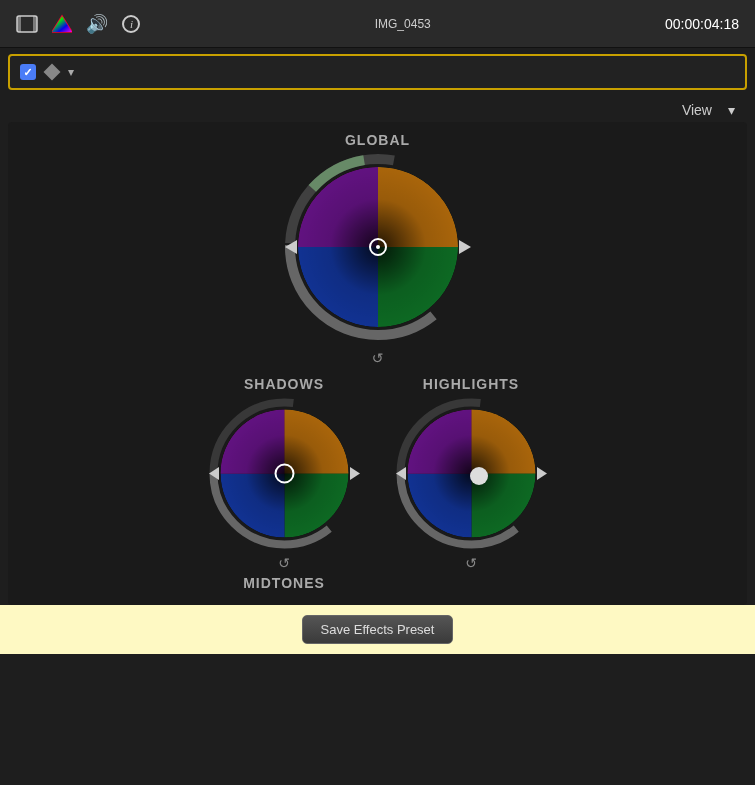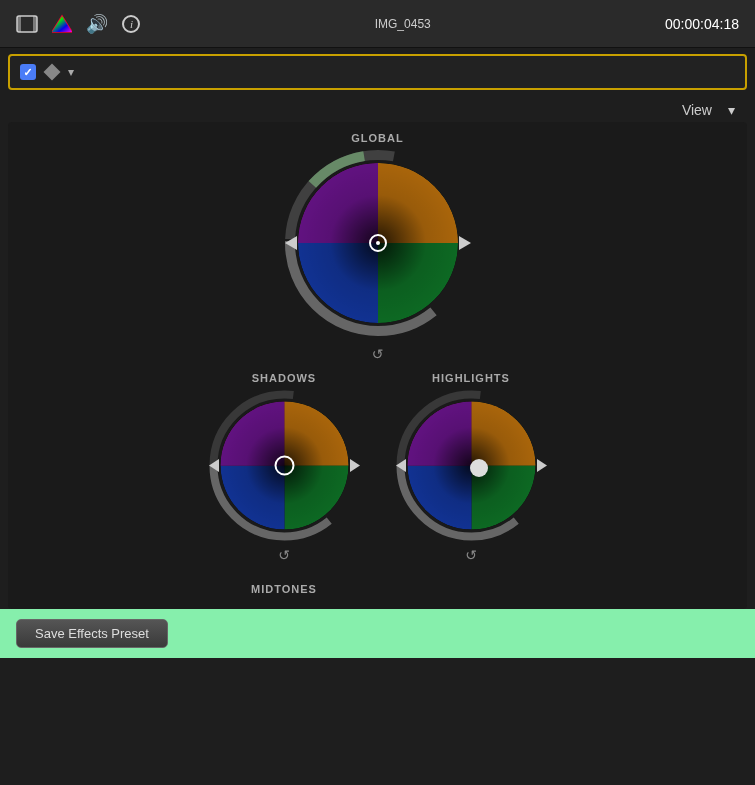--- a/index.html
+++ b/index.html
@@ -123,21 +123,21 @@
       margin: 0 8px;
       border-radius: 4px;
       padding: 10px 10px 10px;
       display: flex;
       flex-direction: column;
       align-items: center;
     }
 
     
     .wheel-label {
-      font-size: 11px;
+      font-size: 14px;
       font-weight: 600;
       color: #aaa;
       letter-spacing: 1px;
       margin-bottom: 4px;
     }
 
     
     .wheel-wrapper {
       display: flex;
       flex-direction: column;
@@ -171,24 +171,24 @@
 
     .bottom-wheel-section {
       display: flex;
       flex-direction: column;
       align-items: center;
     }
 
     
     .footer {
       display: flex;
-      justify-content: flex-start;
+      justify-content: center;
       align-items: center;
       padding: 10px 16px;
-      background: #86efac;
+      background: #fef9c3;
     }
 
     .save-btn {
       background: linear-gradient(to bottom, #555, #3a3a3a);
       color: #ddd;
       border: 1px solid #666;
       border-radius: 5px;
       padding: 6px 18px;
       font-size: 13px;
       cursor: pointer;
@@ -345,21 +345,21 @@
           <circle cx="77.5" cy="77.5" r="71" fill="none" stroke="#888" stroke-width="8" stroke-dasharray="160 286" stroke-dashoffset="-63" opacity="0.7"></circle>
           <circle cx="77.5" cy="77.5" r="71" fill="none" stroke="#555" stroke-width="8" stroke-dasharray="120 286" stroke-dashoffset="-223" opacity="0.5"></circle>
 
           <polygon points="2,77.5 12,71 12,84" fill="#ccc"></polygon>
           <polygon points="153,77.5 143,71 143,84" fill="#ccc"></polygon>
 
           <circle cx="77.5" cy="77.5" r="9" fill="none" stroke="#fff" stroke-width="2"></circle>
         </svg>
       </div>
       <div class="reset-icon">↺</div>
-      <div class="wheel-label" style="margin-top:20px;">MIDTONES</div>
+      <div class="wheel-label" style="margin-top:4px;">MIDTONES</div>
     </div>
 
     <div class="bottom-wheel-section">
       <div class="wheel-label">HIGHLIGHTS</div>
       <div class="wheel-container">
         <svg width="155" height="155" viewBox="0 0 155 155">
           <defs>
             <clipPath id="circle-clip-highlights">
               <circle cx="77.5" cy="77.5" r="64"></circle>
             </clipPath>

